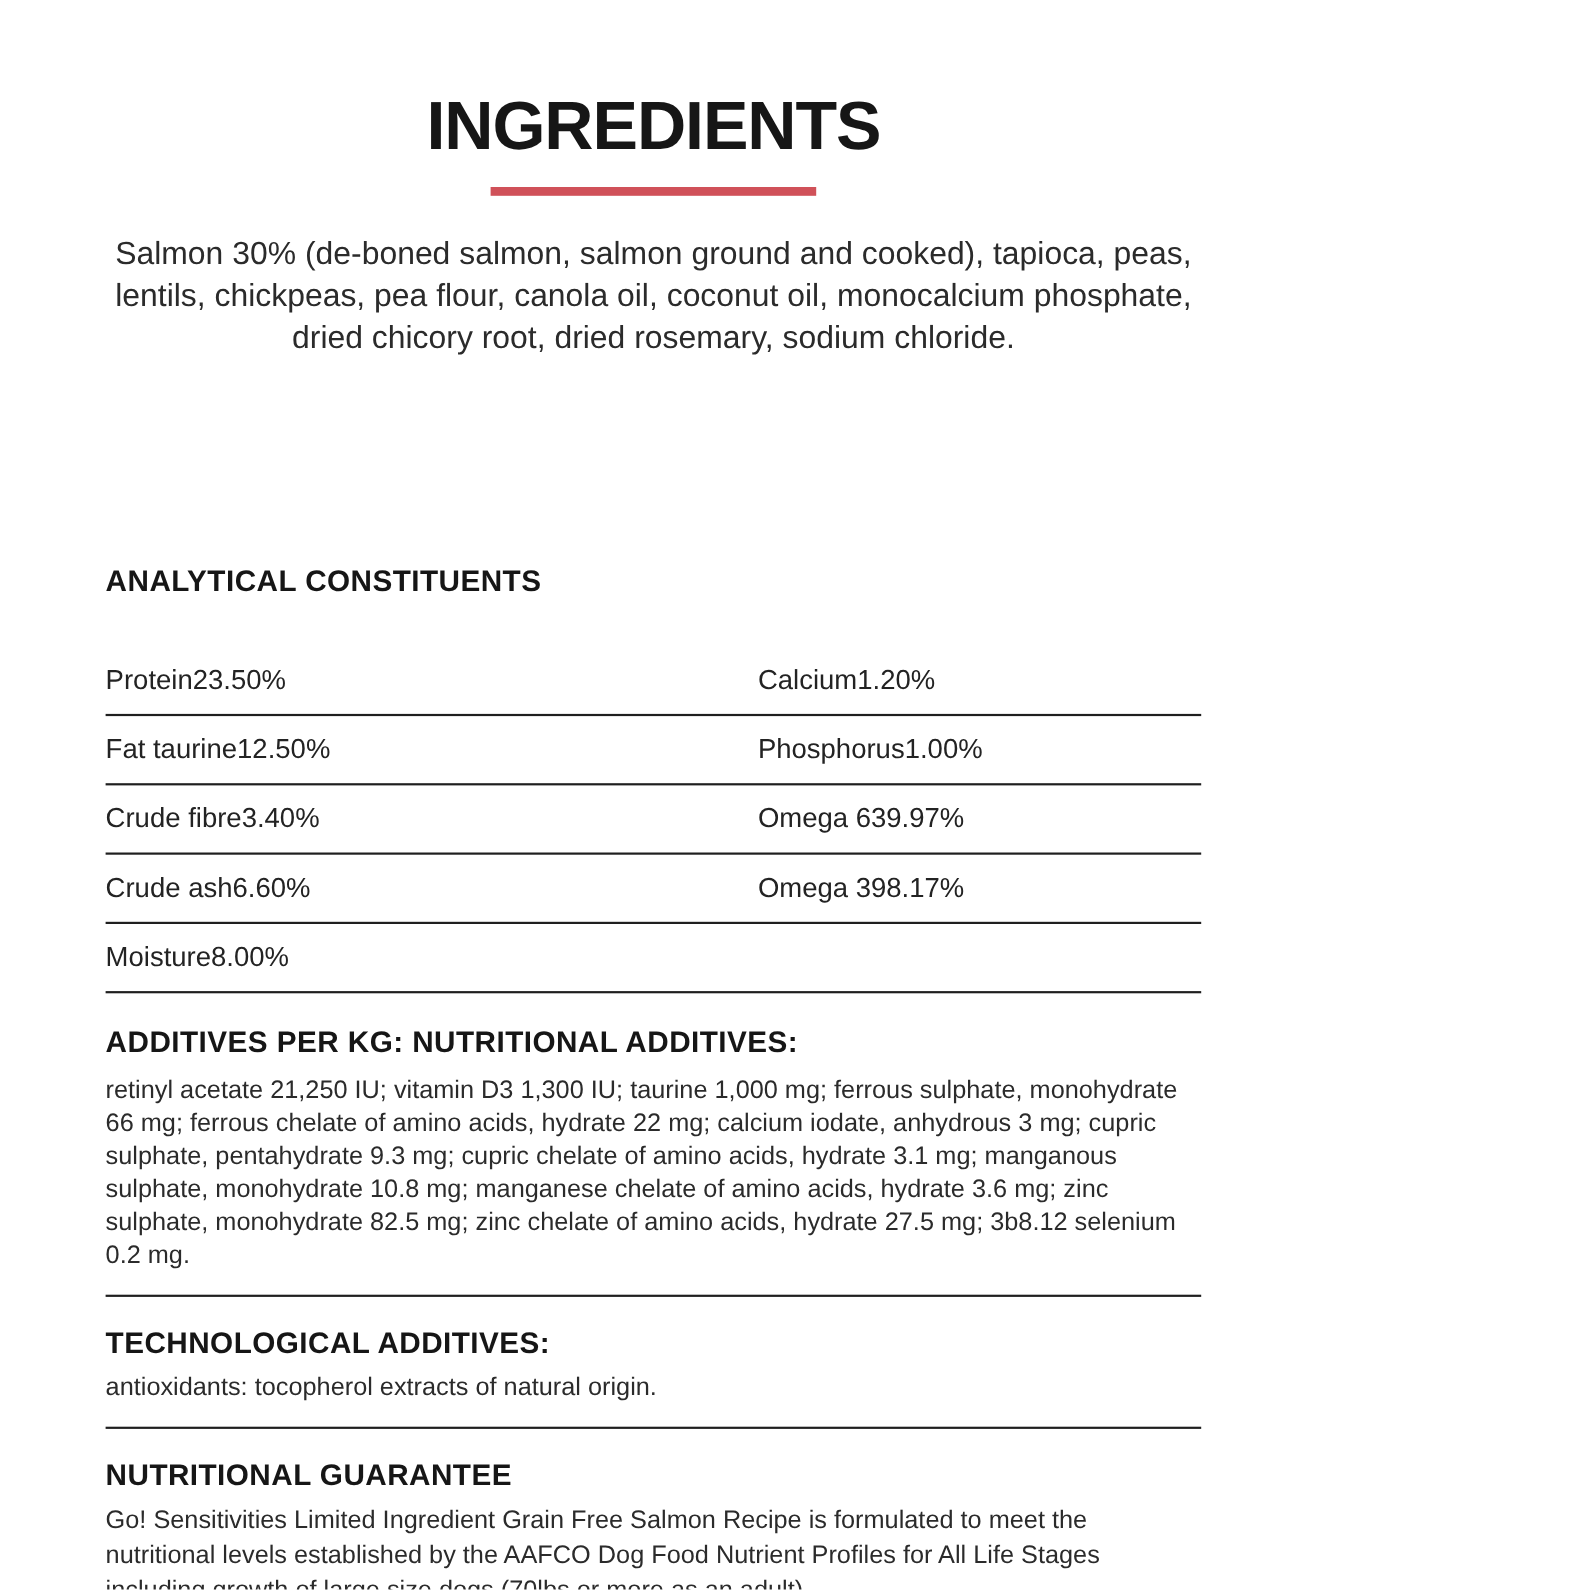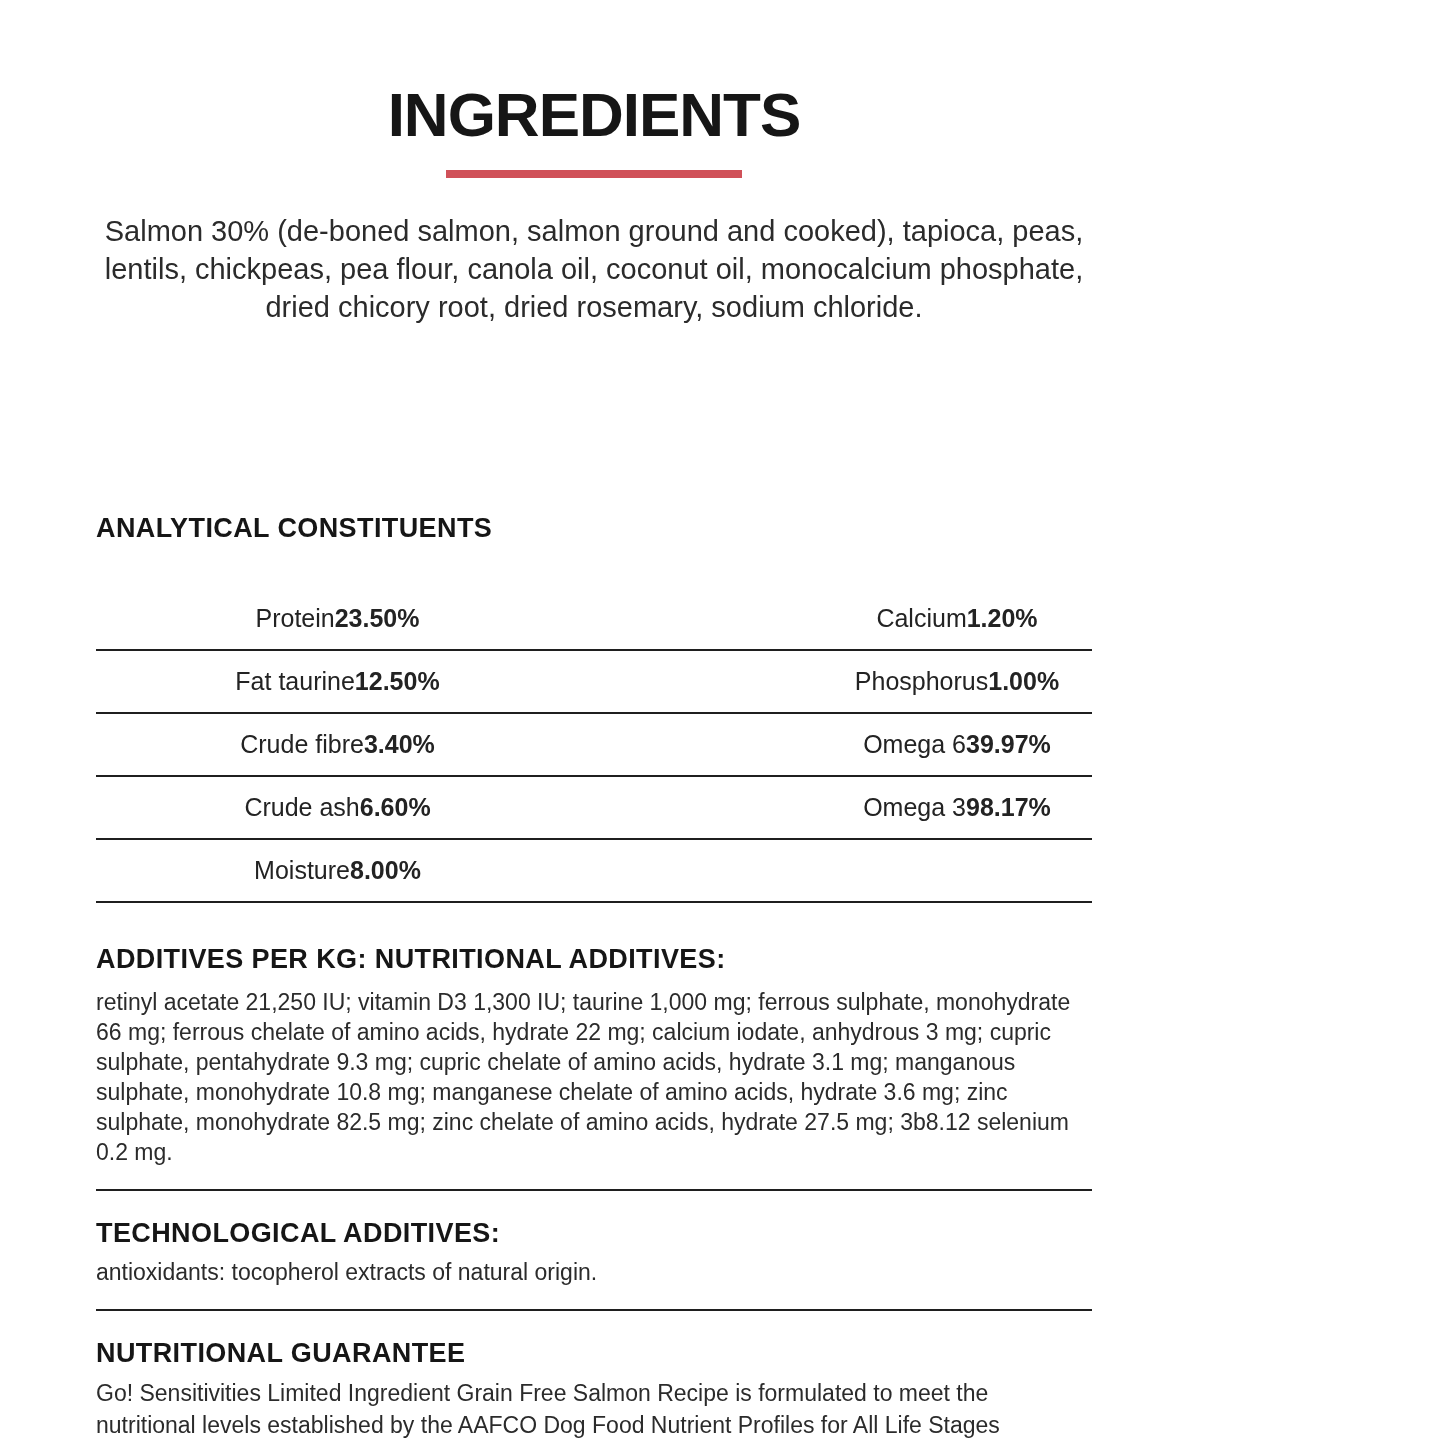--- a/index.html
+++ b/index.html
@@ -58,25 +58,25 @@
   .constituent-row {
     display: grid;
     grid-template-columns: 483px 110px 536px 124px;
     align-items: center;
     padding: 16px 0;
     border-bottom: 2px solid #1f1f1f;
     font-size: 25px;
     line-height: 29px;
     color: #232323;
   }
-  .pair { display: flex; justify-content: center; align-items: baseline; }
-  .pair .value { text-align: right; font-weight: bold; }
+  .pair { display: flex; justify-content: flex-start; align-items: baseline; }
+  .pair .value { text-align: right; }
 
   
-  .heading-additives { margin-top: 40px; }
+  .heading-additives { margin-top: 28px; }
   .body-text {
     margin-top: 12px;
     font-size: 23px;
     line-height: 30px;
     color: #2b2b2b;
   }
   .divider {
     margin-top: 22px;
     border: none;
     border-top: 2px solid #1f1f1f;

